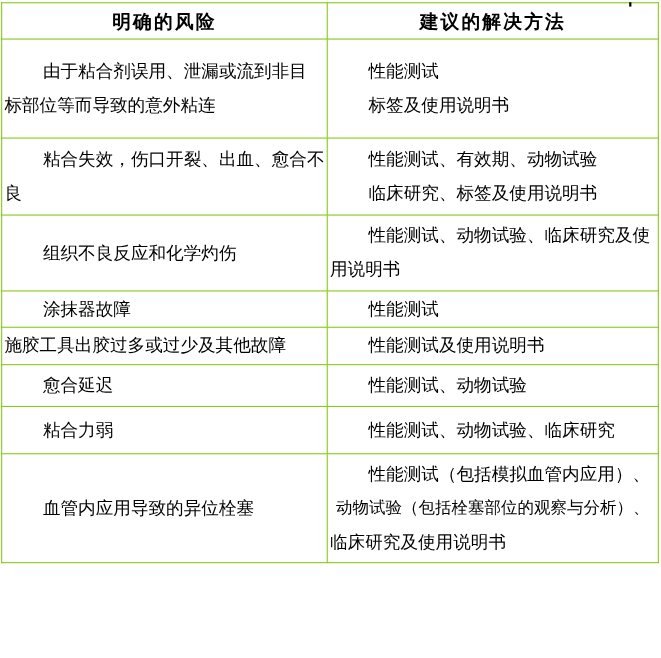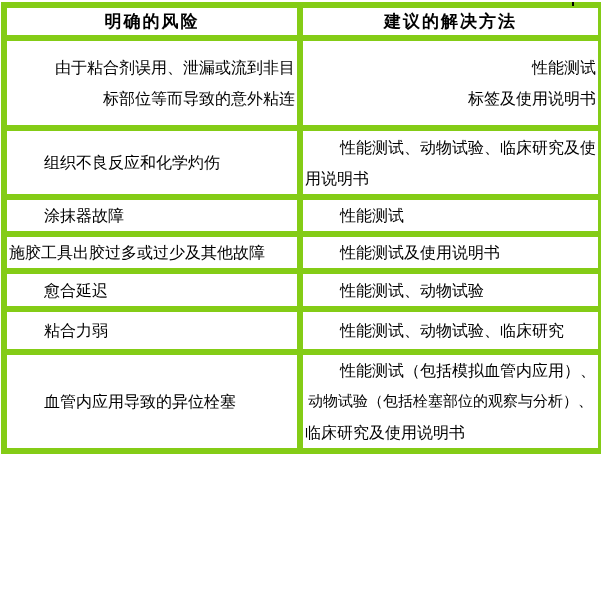--- a/index.html
+++ b/index.html
@@ -17,21 +17,21 @@
   }
   table.risk-table {
     border-collapse: collapse;
     table-layout: fixed;
     width: 597px;
     margin: 2px 0 0 1px;
   }
   col.c-risk { width: 296px; }
   col.c-sol  { width: 301px; }
   th, td {
-    border: 6px solid #84cc16;
+    border: 1px solid #84cc16;
     vertical-align: middle;
     overflow: hidden;
   }
   th {
     font-weight: bold;
     font-size: 17px;
     letter-spacing: 2px;
     text-align: center;
     height: 33px;
   }
@@ -55,28 +55,38 @@
       <col class="c-risk">
       <col class="c-sol">
     </colgroup>
     <thead>
       <tr>
         <th>明确的风险</th>
         <th>建议的解决方法</th>
       </tr>
     </thead>
     <tbody>
-      <tr style="height:90px;text-align:right;">
+      <tr style="height:90px;">
         <td>
           <div class="ln ind">由于粘合剂误用、泄漏或流到非目</div>
           <div class="ln">标部位等而导致的意外粘连</div>
         </td>
         <td>
           <div class="ln ind">性能测试</div>
           <div class="ln ind">标签及使用说明书</div>
+        </td>
+      </tr>
+      <tr style="height:70px;">
+        <td>
+          <div class="ln ind">粘合失效，伤口开裂、出血、愈合不</div>
+          <div class="ln">良</div>
+        </td>
+        <td>
+          <div class="ln ind">性能测试、有效期、动物试验</div>
+          <div class="ln ind">临床研究、标签及使用说明书</div>
         </td>
       </tr>
       <tr style="height:69px;">
         <td>
           <div class="ln ind">组织不良反应和化学灼伤</div>
         </td>
         <td>
           <div class="ln ind">性能测试、动物试验、临床研究及使</div>
           <div class="ln">用说明书</div>
         </td>

